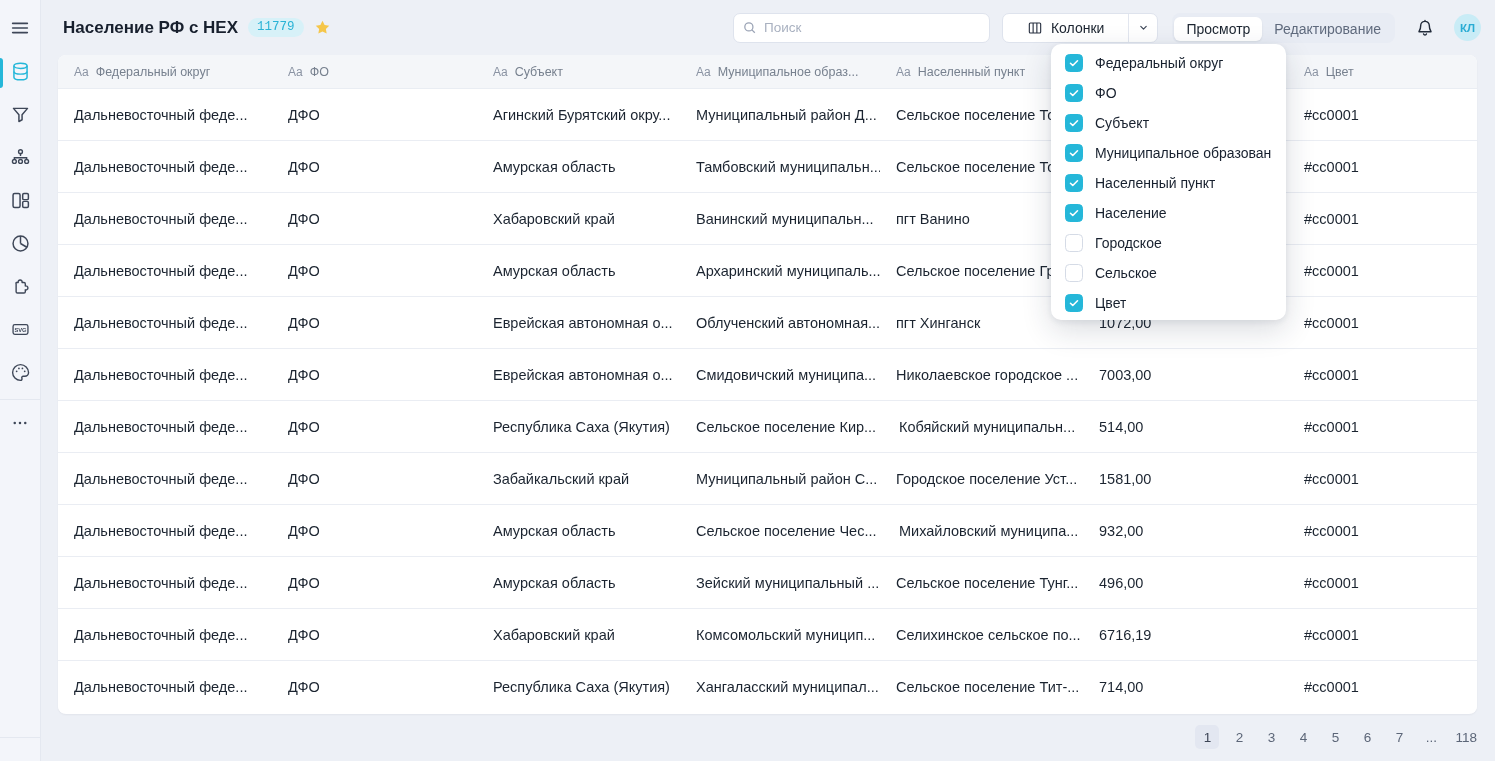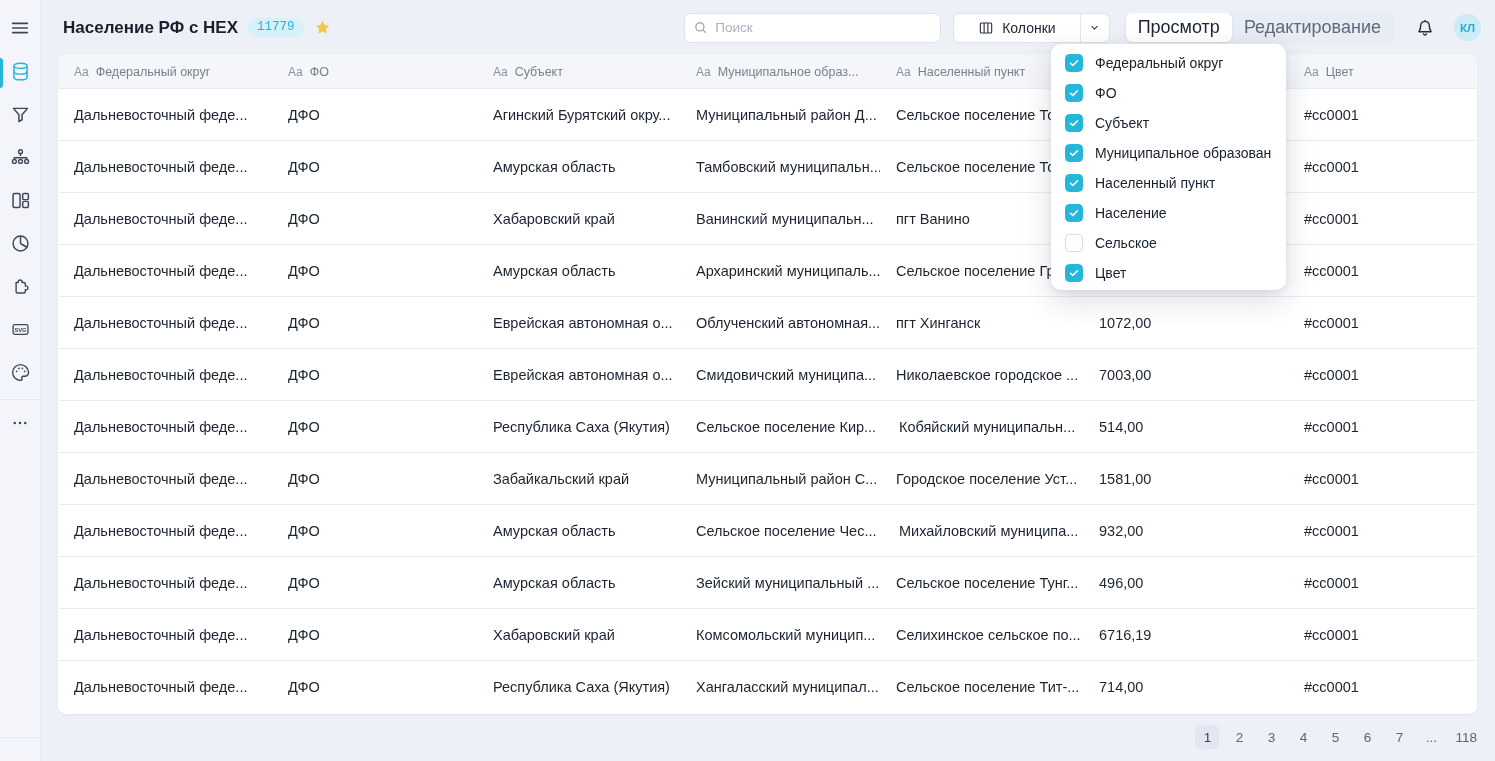--- a/index.html
+++ b/index.html
@@ -53,22 +53,22 @@
 
   .cols-button {
     display:flex; align-items:stretch; height:30px; background:#fff;
     border:1px solid #dee3ed; border-radius:7px; margin-right:14px; cursor:pointer;
   }
   .cols-main { display:flex; align-items:center; gap:8px; padding:0 24px; font-size:14px; color:#1b2430; }
   .cols-sep { width:1px; background:#e2e6ef; }
   .cols-chev { width:28px; display:flex; align-items:center; justify-content:center; color:#3e4758; }
 
   .segmented {
-    display:flex; align-items:center; background:#e8ecf4; border-radius:8px;
-    padding:2px; height:30px; margin-right:20px; font-size:18px;
+    display:flex; align-items:flex-end; background:#e8ecf4; border-radius:8px;
+    padding:2px; height:30px; margin-right:20px; font-size:14px;
   }
   .seg { padding:4px 12px; border-radius:6px; color:#5f6a7d; cursor:pointer; white-space:nowrap; }
   .seg.active { background:#fff; color:#1b2430; box-shadow:0 1px 2px rgba(16,24,40,.08); }
 
   .bell { color:#222b3a; margin-right:19px; cursor:pointer; }
   .avatar {
     width:27px; height:27px; border-radius:50%; background:#c9ecf6; color:#29acd4;
     font-size:11.5px; font-weight:700; display:flex; align-items:center; justify-content:center;
     cursor:pointer;
   }
@@ -460,20 +460,24 @@
       </span>
     <span class="dd-label">Населенный пункт</span>
   </div>
   <div class="dd-item">
     <span class="checkbox checked">
         <svg width="12" height="12" viewBox="0 0 24 24" fill="none" stroke="#fff" stroke-width="3.2" stroke-linecap="round" stroke-linejoin="round">
           <path d="M5 12.5l4.5 4.5L19 7.5"></path>
         </svg>
       </span>
     <span class="dd-label">Население</span>
+  </div>
+  <div class="dd-item">
+    <span class="checkbox"></span>
+    <span class="dd-label">Городское</span>
   </div>
   <div class="dd-item">
     <span class="checkbox"></span>
     <span class="dd-label">Сельское</span>
   </div>
   <div class="dd-item">
     <span class="checkbox checked">
         <svg width="12" height="12" viewBox="0 0 24 24" fill="none" stroke="#fff" stroke-width="3.2" stroke-linecap="round" stroke-linejoin="round">
           <path d="M5 12.5l4.5 4.5L19 7.5"></path>
         </svg>

